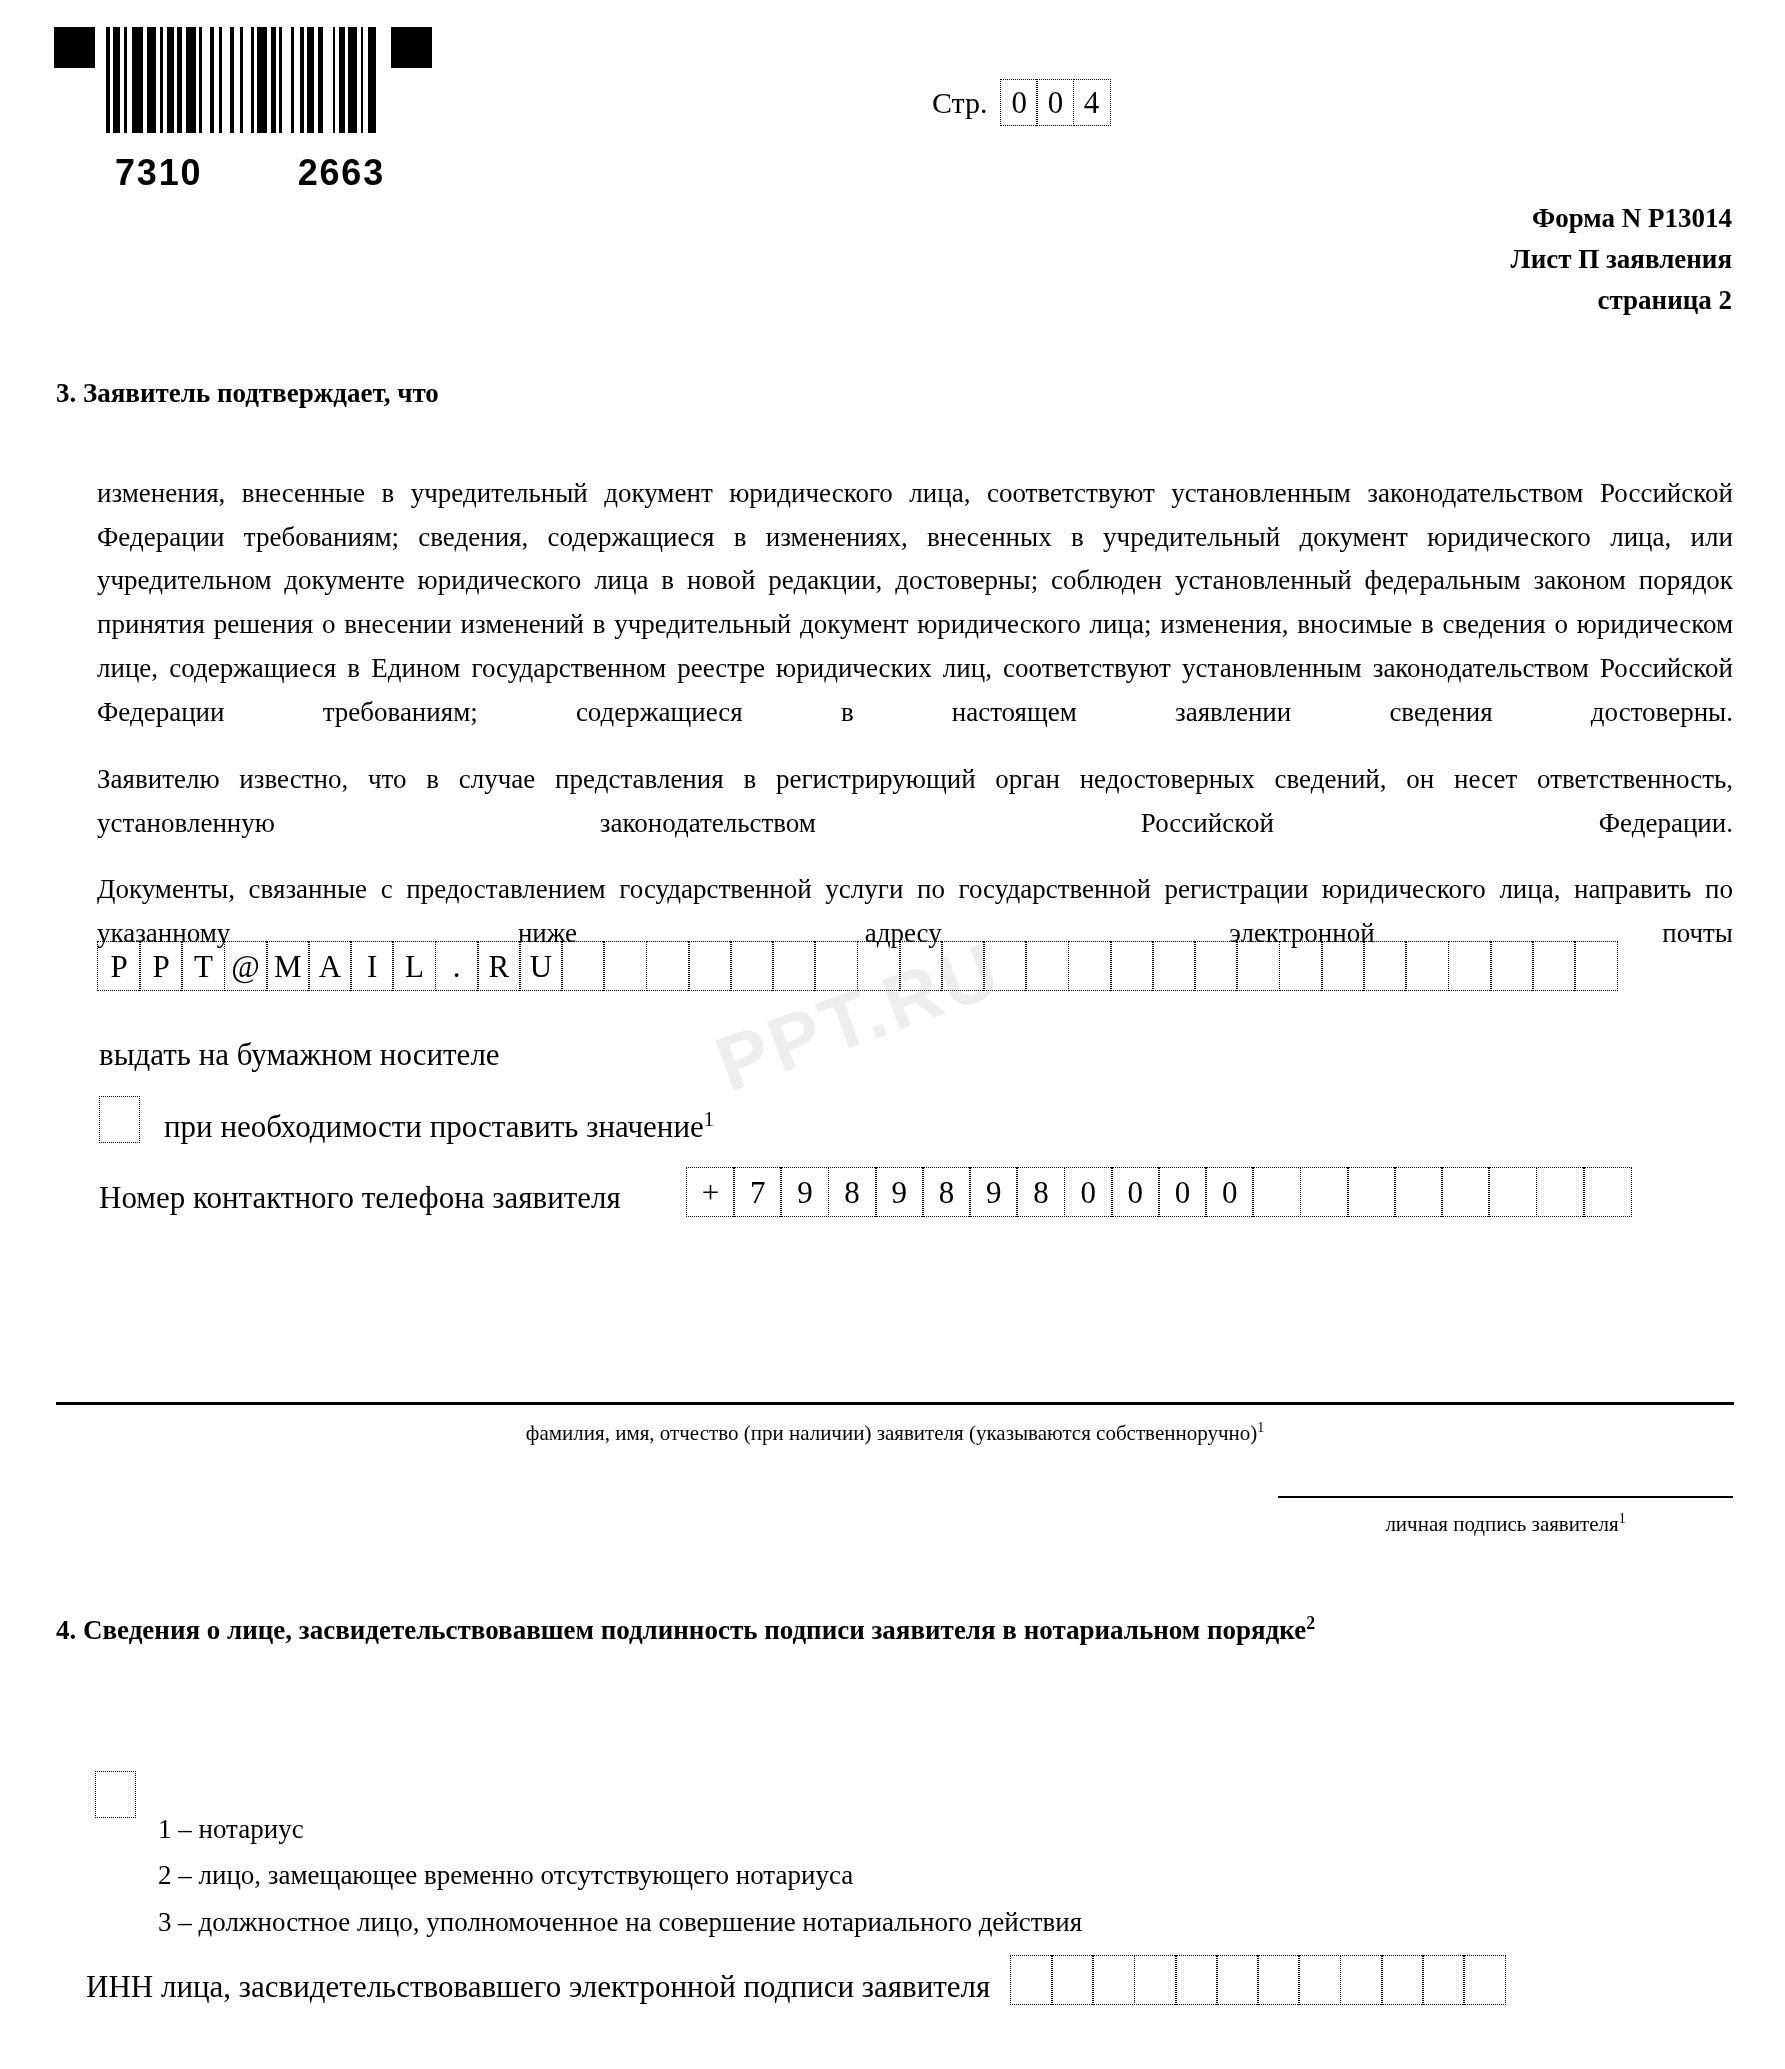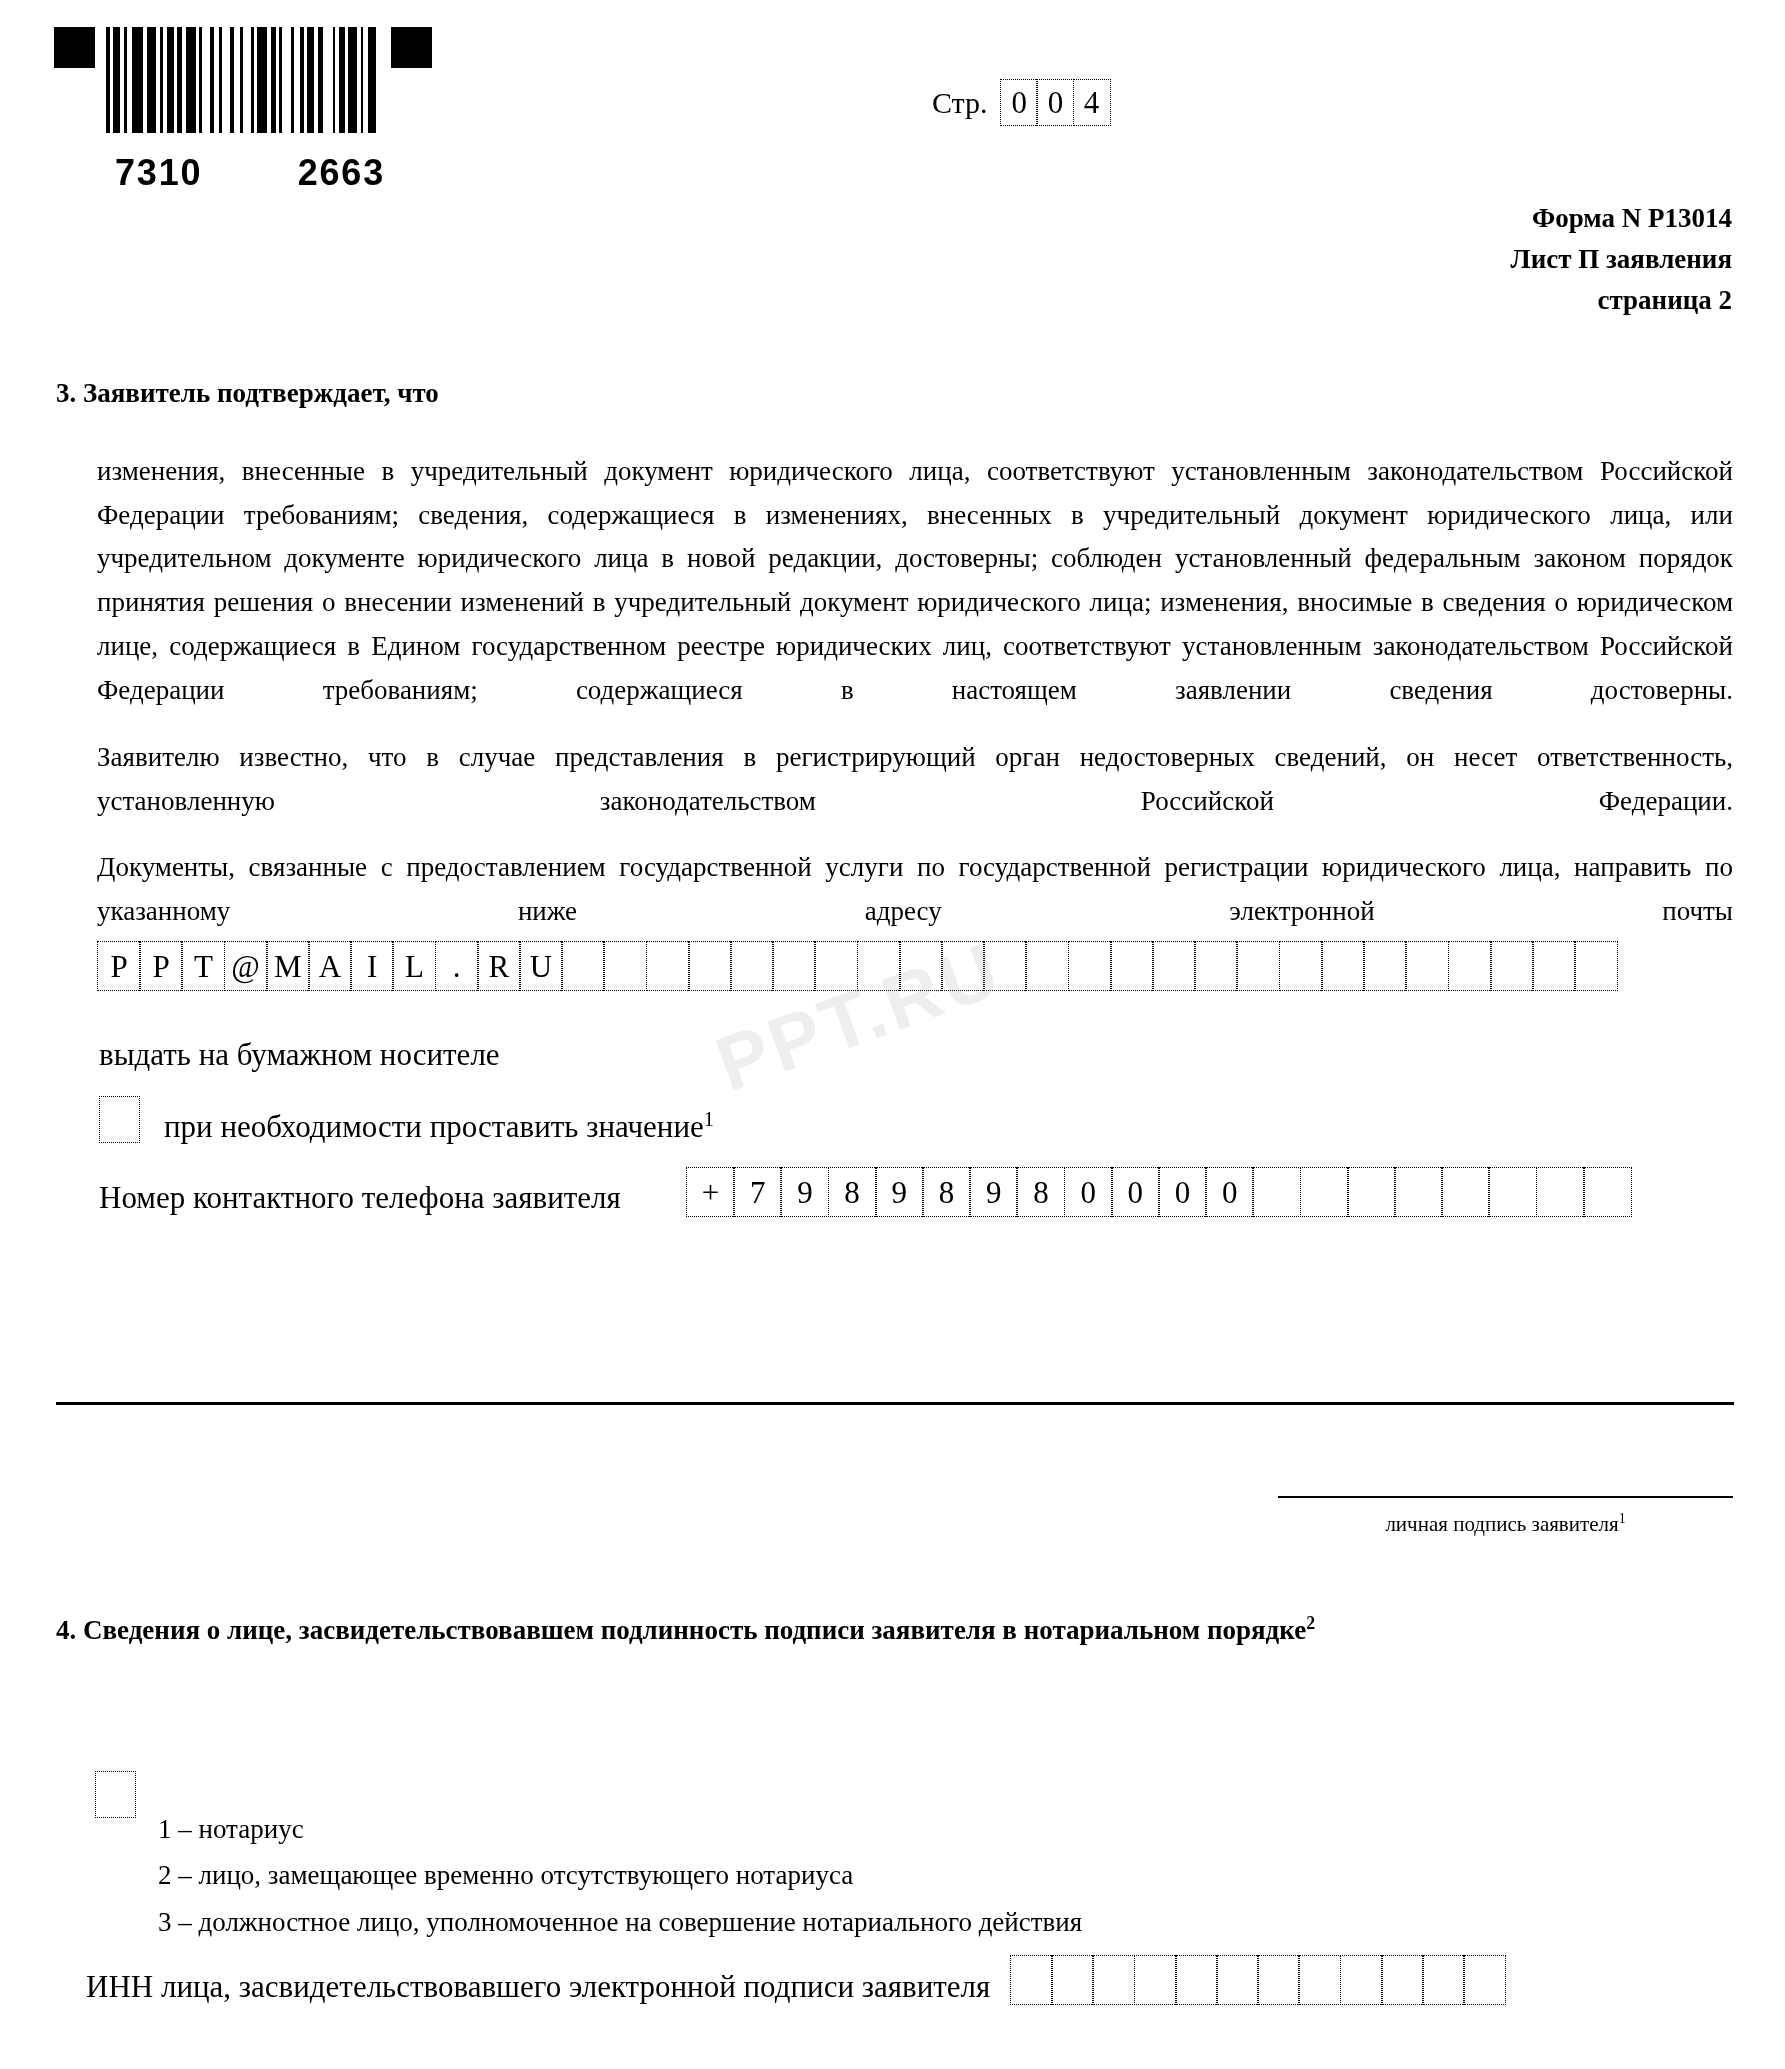--- a/index.html
+++ b/index.html
@@ -142,20 +142,21 @@
   .para {
     position: absolute;
     font-size: 27px;
     line-height: 1.62;
     text-align: justify;
     text-justify: inter-word;
   }
 
   .para.justify-all {
     text-align: justify;
+    margin-top: 22px;
   }
   .para.justify-all::after {
     content: "";
     display: inline-block;
     width: 100%;
   }
 
   
   .txt {
     position: absolute;
@@ -379,20 +380,23 @@
       <span class="cell" style="width: 49px; height: 50px; font-size: 31px;"></span>
       <span class="cell" style="width: 49px; height: 50px; font-size: 31px;"></span>
       <span class="cell" style="width: 49px; height: 50px; font-size: 31px;"></span>
       <span class="cell" style="width: 49px; height: 50px; font-size: 31px;"></span>
       <span class="cell" style="width: 49px; height: 50px; font-size: 31px;"></span>
       <span class="cell" style="width: 49px; height: 50px; font-size: 31px;"></span>
     </div>
 
   <div class="rule" style="left:56px; top:1402px; width:1678px;"></div>
 
+  <div class="txt-small" style="left:56px; top:1419px; width:1678px; text-align:center;">
+    <span>фамилия, имя, отчество (при наличии) заявителя (указываются собственноручно)</span><span class="sup">1</span>
+  </div>
 
   <div class="rule-thin" style="left:1278px; top:1496px; width:455px;"></div>
 
   <div class="txt-small" style="left:1278px; top:1510px; width:455px; text-align:center;">
     <span>личная подпись заявителя</span><span class="sup">1</span>
   </div>
 
   <div class="section-heading" style="left:56px; top:1613px; width:1678px;">
     <span>4. Сведения о лице, засвидетельствовавшем подлинность подписи заявителя в нотариальном порядке</span><span class="sup">2</span>
   </div>

